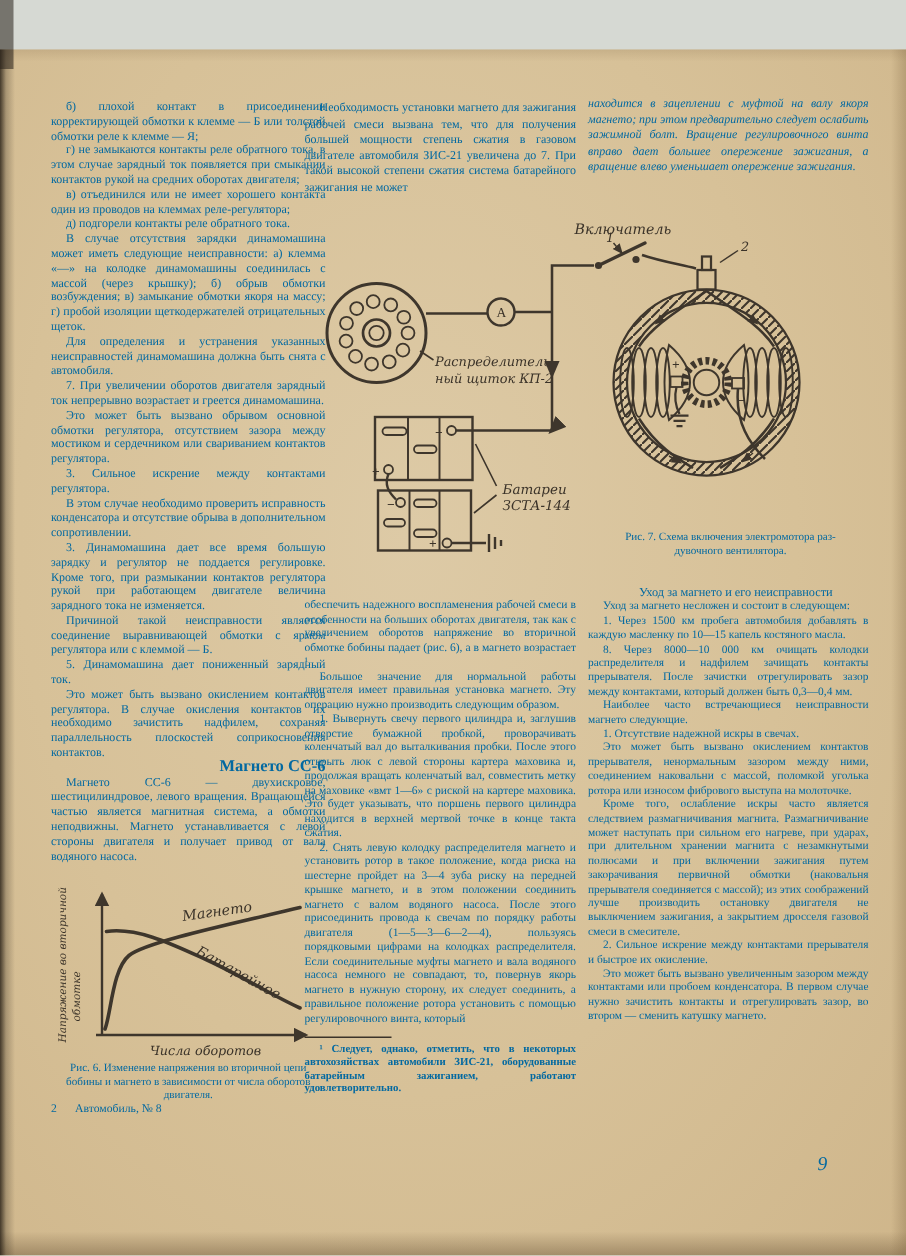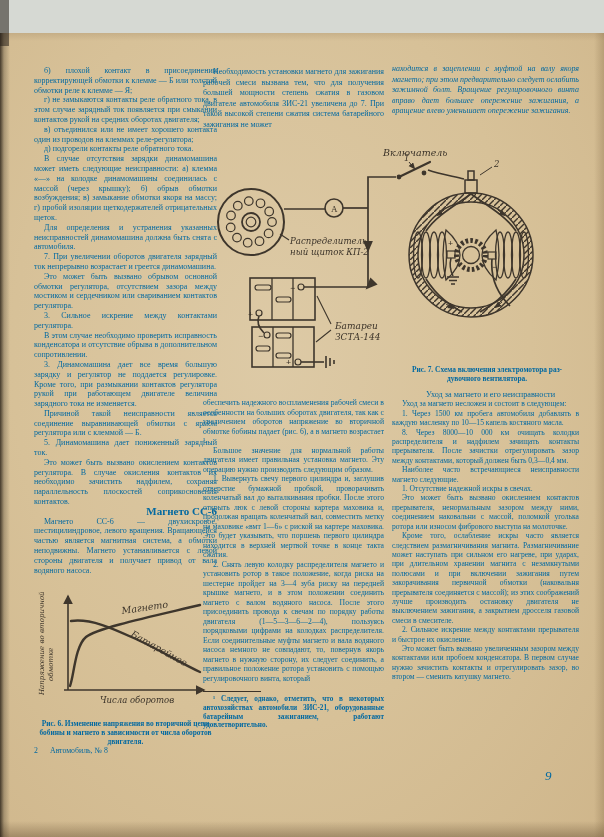--- a/index.html
+++ b/index.html
@@ -17,21 +17,21 @@
   .col{position:absolute;text-align:justify;}
   .col p{margin:0;text-indent:10px;}
   .col p.cont{text-indent:0;}
   #left-col{left:34px;top:66px;width:183px;font-size:8px;line-height:9.8px;}
   #mid-top{left:203px;top:67px;width:181px;font-size:8px;line-height:10.6px;}
   #right-top{left:392px;top:64px;width:187px;font-size:8px;line-height:10.6px;font-style:italic;}
   #mid-bottom{left:203px;top:398px;width:181px;font-size:7.7px;line-height:9.5px;}
   #right-bottom{left:392px;top:390px;width:187px;font-size:7.6px;line-height:9.4px;}
   .head{font-size:11px;font-weight:bold;text-align:right;margin:7px 0 6px;text-indent:0;}
   .head2{font-size:8.2px;font-weight:normal;text-align:center;margin:0 0 5px;text-indent:0;}
-  .caption{font-size:7.4px;font-weight:bold;text-align:center;line-height:9px;margin-top:13px;}
+  .caption{font-size:7.4px;font-weight:normal;text-align:center;line-height:9px;margin-top:1px;}
   #fig7cap{position:absolute;left:394px;top:352px;width:186px;}
   .footnote-rule{width:58px;border:0;border-top:1px solid #3b3329;margin:8px 0 3px 0;}
   .footnote{font-size:7.2px;line-height:8.8px;font-weight:600;}
   .footerline{margin-top:9px;font-size:7.8px;text-align:left;text-indent:0;}
   .footerline .sig{display:inline-block;width:16px;}
   #page-num{position:absolute;left:545px;top:768px;font-size:13px;font-style:italic;}
   svg{display:block;}
   svg text{fill:#3b3329;}
   .hand{font-family:"DejaVu Serif",serif;font-style:italic;}
   .chartwrap{margin-top:5px;}

